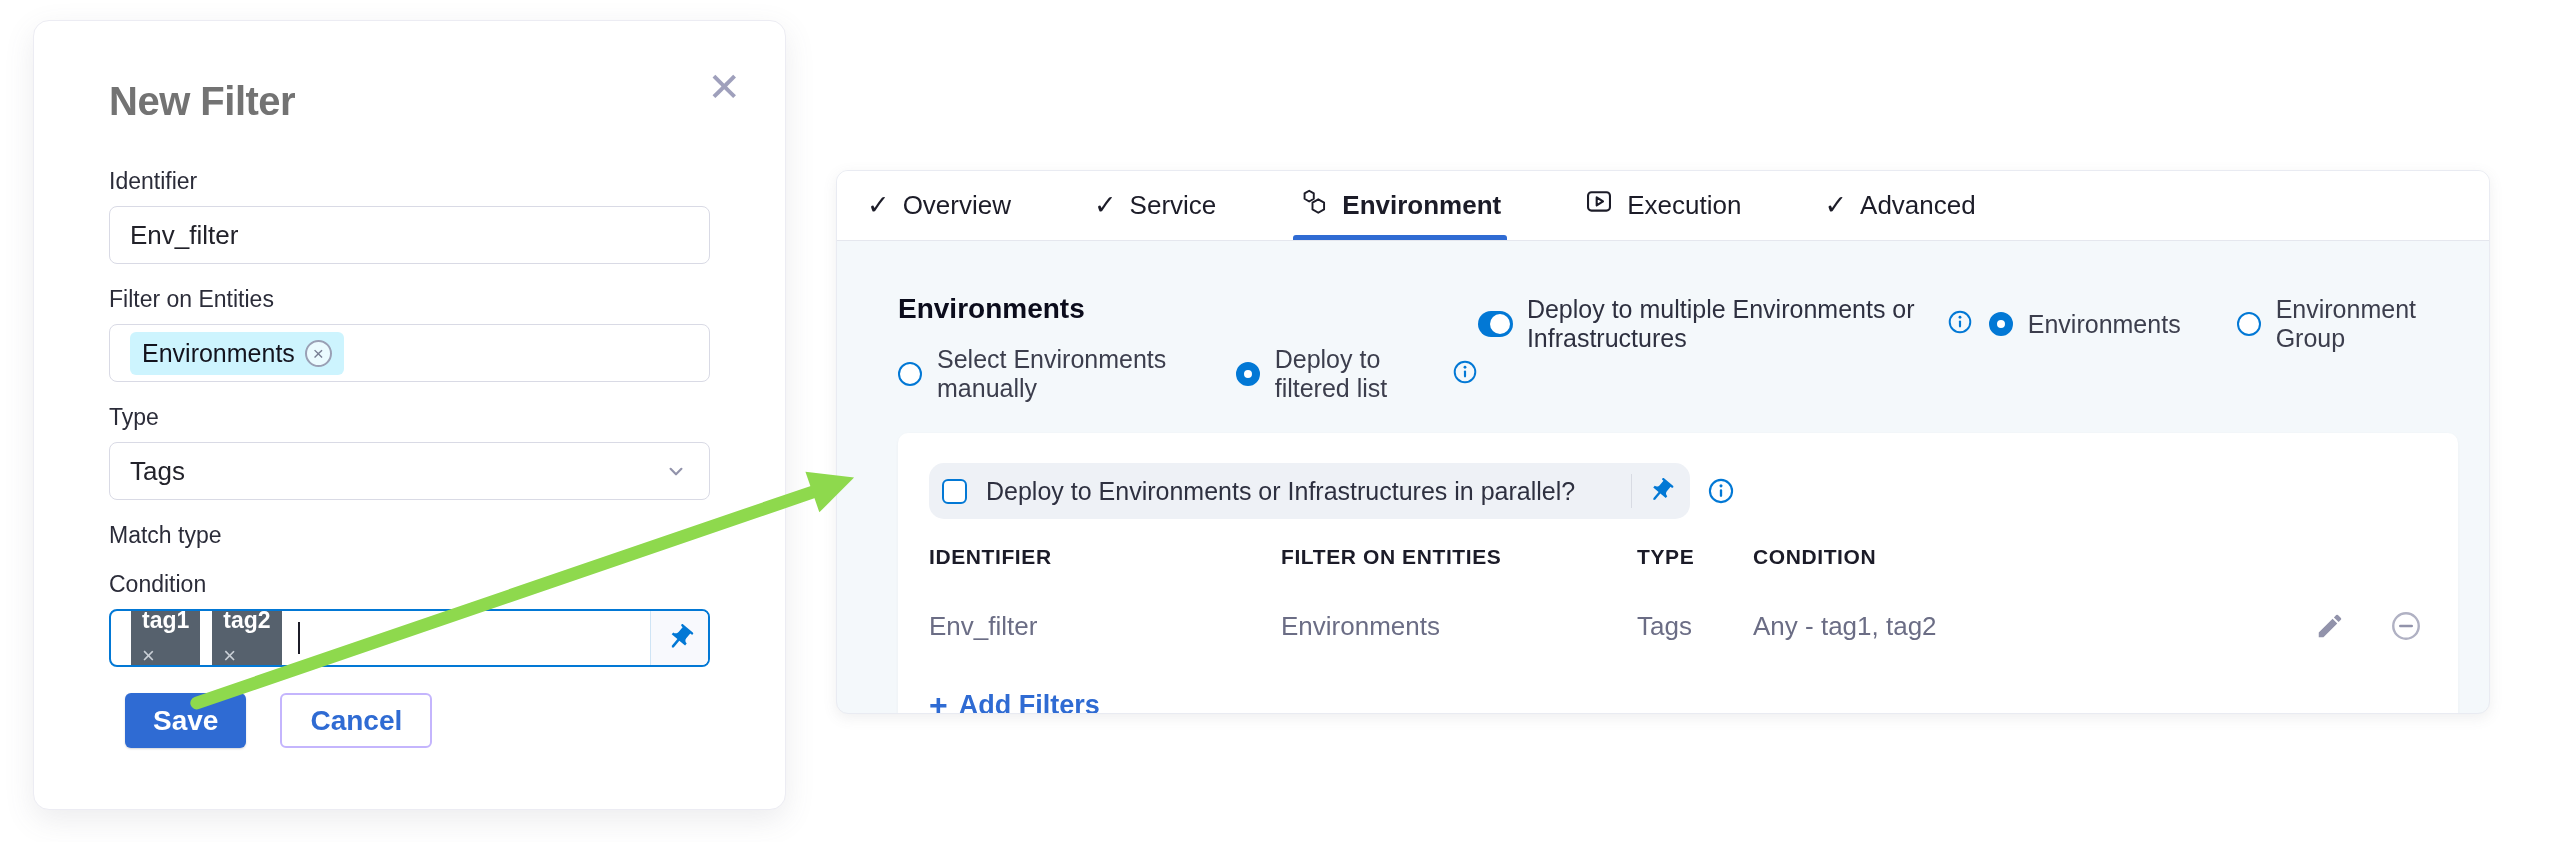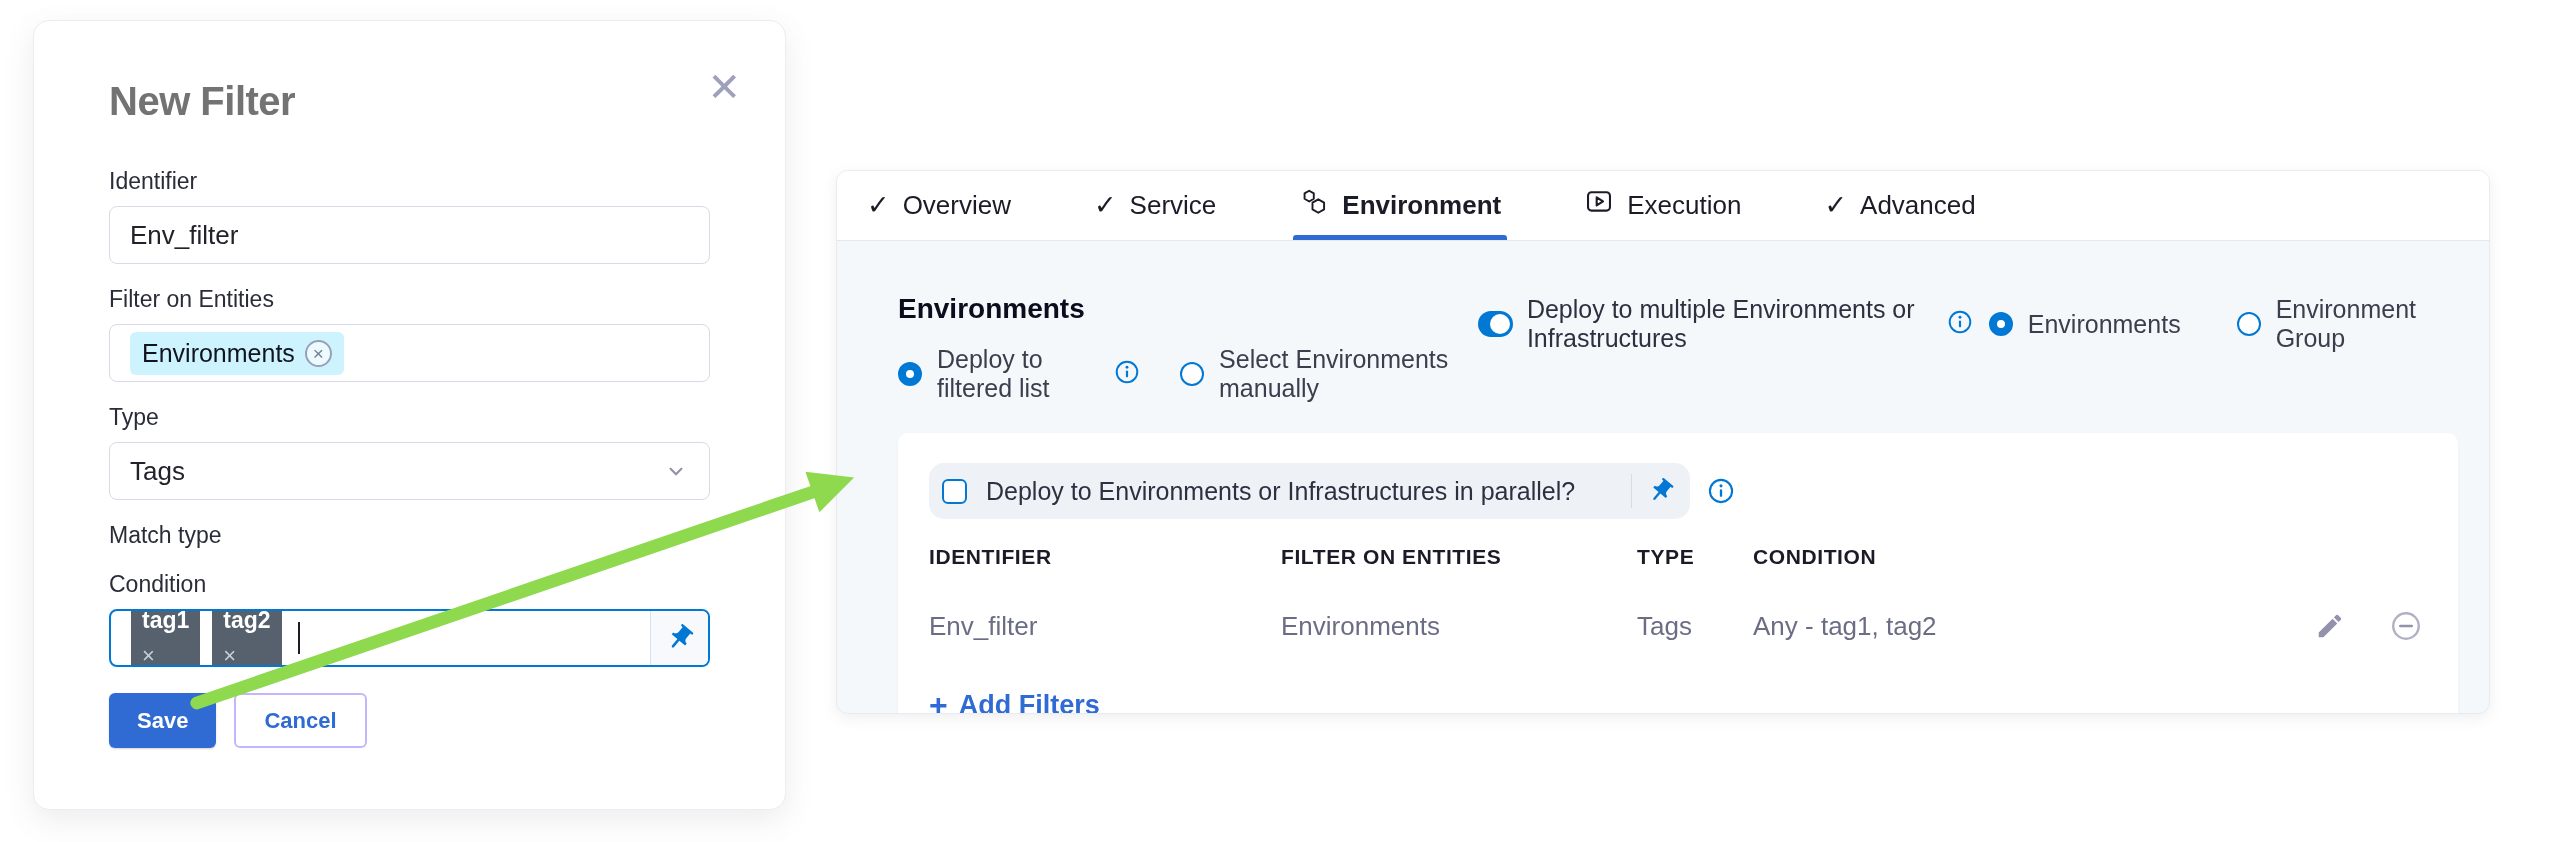--- a/index.html
+++ b/index.html
@@ -25,21 +25,21 @@
     display:flex; align-items:center; justify-content:center; }
   .env-chip { display:inline-flex; align-items:center; gap:10px; background:#cdf4fe; color:#13131d;
     border-radius:6px; padding:7px 12px; font-size:25px; }
   .chip-x { width:27px; height:27px; border-radius:50%; border:2px solid #9aa0b5; color:#787e93;
     display:flex; align-items:center; justify-content:center; font-size:19px; line-height:1; background:rgba(255,255,255,.6); }
   .tag-chip { display:inline-flex; gap:9px; background:#56616d; color:#fff;
     border-radius:5px; padding:5px 11px; font-size:23px; font-weight:600;flex-direction:column; }
   .tag-chip .x { color:#c9cfd6; font-weight:400; font-size:22px; }
   .caret { width:2px; height:32px; background:#1c1c28; margin-left:4px; }
   .btn-row { display:flex; gap:18px; margin-top:26px; }
-  .btn { height:55px; border-radius:6px; font-size:22px; font-weight:700; display:flex; align-items:center; justify-content:center; cursor:pointer; }
+  .btn { height:55px; border-radius:6px; font-size:28px; font-weight:700; display:flex; align-items:center; justify-content:center; cursor:pointer;margin-left:16px; }
   .btn-save { background:#2f6bd3; color:#fff; padding:0 28px; box-shadow:0 1px 2px rgba(40,41,61,.2); }
   .btn-cancel { background:#fff; color:#2f6bd3; border:2px solid #c4b5fd; padding:0 28px; }
 
   
   .panel { position:absolute; left:836px; top:170px; width:1654px; height:544px;
     background:#f4f8fb; border:1px solid #e9ebf2; border-radius:12px;
     box-shadow:0 4px 14px rgba(96,97,112,0.10); overflow:hidden; }
   .tabbar { height:70px; background:#fff; border-bottom:1px solid #e5e7ee;
     display:flex; align-items:stretch; padding-left:30px; gap:83px; }
   .tab { position:relative; display:flex; align-items:center; gap:13px; font-size:26px; color:#1c1c28; cursor:pointer; }
@@ -198,33 +198,33 @@
         <span>Advanced</span>
       </div>
     </div>
 
     <div class="panel-body">
       <div class="env-header-row">
         <div>
           <div class="env-title">Environments</div>
           <div class="radio-row">
             <div class="radio-item">
+              <span class="radio"></span>
+              <span class="radio-label">Select Environments manually</span>
+            </div>
+            <div class="radio-item">
               <span class="radio selected"></span>
               <span class="radio-label">Deploy to filtered list</span>
               <span>
                 <svg width="26" height="26" viewBox="0 0 24 24" fill="none">
                     <circle cx="12" cy="12" r="9.5" stroke="#0278d5" stroke-width="1.8"></circle>
                     <rect x="11" y="10.5" width="2" height="6.5" rx="1" fill="#0278d5"></rect>
                     <circle cx="12" cy="7.6" r="1.3" fill="#0278d5"></circle>
                   </svg>
               </span>
-            </div>
-            <div class="radio-item">
-              <span class="radio"></span>
-              <span class="radio-label">Select Environments manually</span>
             </div>
           </div>
         </div>
 
         <div class="right-col">
           <div class="toggle-row">
             <div class="toggle">
                 <div class="toggle-knob"></div>
               </div>
             <span class="toggle-label">Deploy to multiple Environments or Infrastructures</span>

